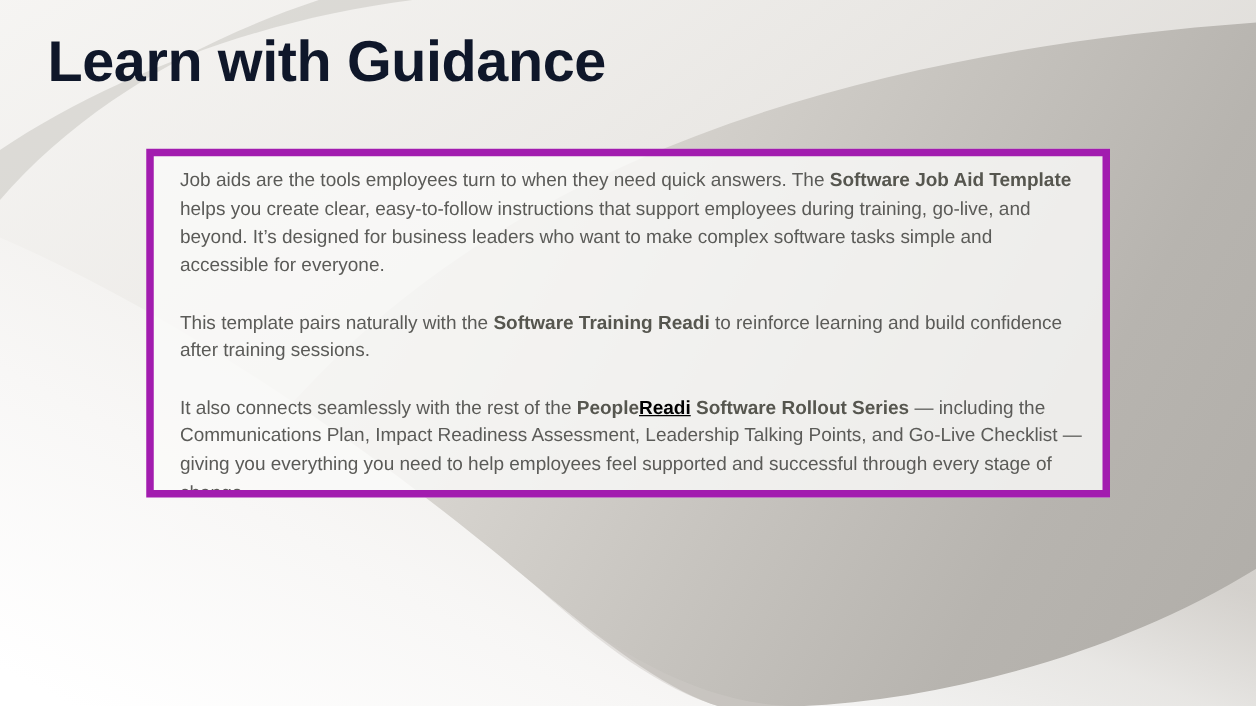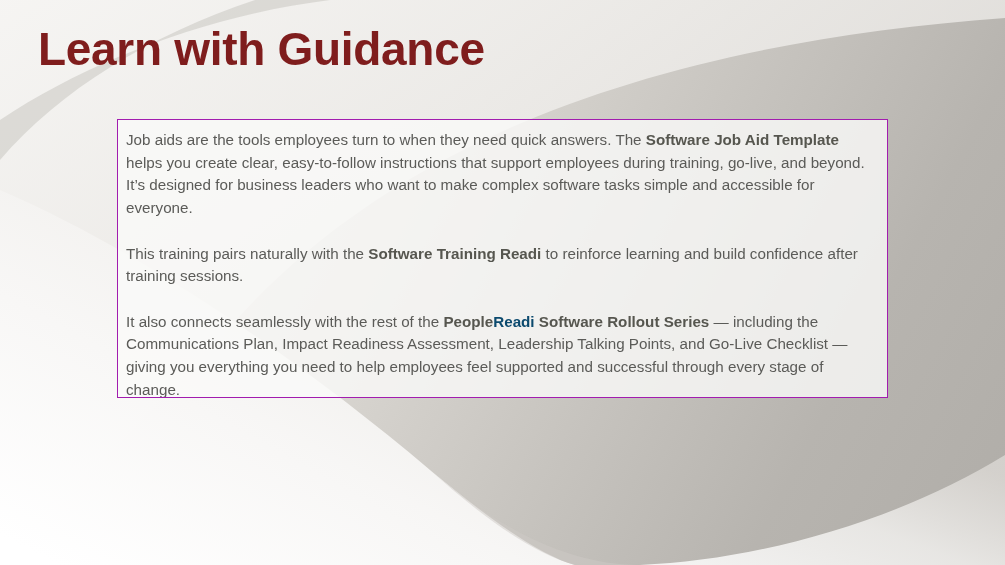--- a/index.html
+++ b/index.html
@@ -42,57 +42,58 @@
         #b0ada8 100%);
   }
 
   
   #title {
     position: absolute;
     left: 38px;
     top: 24px;
     font-size: 46px;
     font-weight: bold;
-    color: #7f1d1d;
+    color: #0f172a;
     letter-spacing: -0.3px;
     line-height: 1.1;
     white-space: nowrap;
   }
 
   
   #content-box {
     position: absolute;
     left: 117px;
     top: 119px;
     width: 771px;
     height: 279px;
     box-sizing: border-box;
-    border: 1px solid #a21caf;
+    border: 6px solid #a21caf;
     background: rgba(250, 250, 249, 0.80);
-    padding: 9px 14px 0 8px;
+    padding: 9px 14px 0 21px;
     overflow: hidden;
   }
 
   .para {
     margin: 0;
     font-size: 15.2px;
     line-height: 22.7px;
     color: #5b5b58;
     text-align: left;
   }
   .para + .para {
     margin-top: 22.7px;
   }
   .b {
     font-weight: bold;
     color: #56564f;
   }
   .green {
     font-weight: bold;
-    color: #0c4a6e;
+    color: #000000;
+    text-decoration: underline;
   }
 </style>
 </head>
 <body>
 
 <div id="slide">
 
   <div class="bg-layer bg-base"></div>
 
   <svg class="bg-layer" viewBox="0 0 1005 565" width="1005" height="565" preserveAspectRatio="none">
@@ -124,19 +125,19 @@
 
     <path d="M 640 565 C 760 560 900 520 1005 455 L 1005 565 Z" fill="url(#swooshC)" opacity="0.85"></path>
   </svg>
 
   <div id="title">Learn with Guidance</div>
 
   <div id="content-box">
 
     <p class="para"><span>Job aids are the tools employees turn to when they need quick answers. The </span><span class="b">Software Job Aid Template</span><span> helps you create clear, easy-to-follow instructions that support employees during training, go-live, and beyond. It’s designed for business leaders who want to make complex software tasks simple and accessible for everyone.</span></p>
 
-    <p class="para"><span>This training pairs naturally with the </span><span class="b">Software Training Readi</span><span> to reinforce learning and build confidence after training sessions.</span></p>
+    <p class="para"><span>This template pairs naturally with the </span><span class="b">Software Training Readi</span><span> to reinforce learning and build confidence after training sessions.</span></p>
 
     <p class="para"><span>It also connects seamlessly with the rest of the </span><span class="b">People</span><span class="green">Readi</span><span class="b"> Software Rollout Series</span><span> — including the Communications Plan, Impact Readiness Assessment, Leadership Talking Points, and Go-Live Checklist — giving you everything you need to help employees feel supported and successful through every stage of change.</span></p>
 
   </div>
 
 </div>
 
 </body></html>

